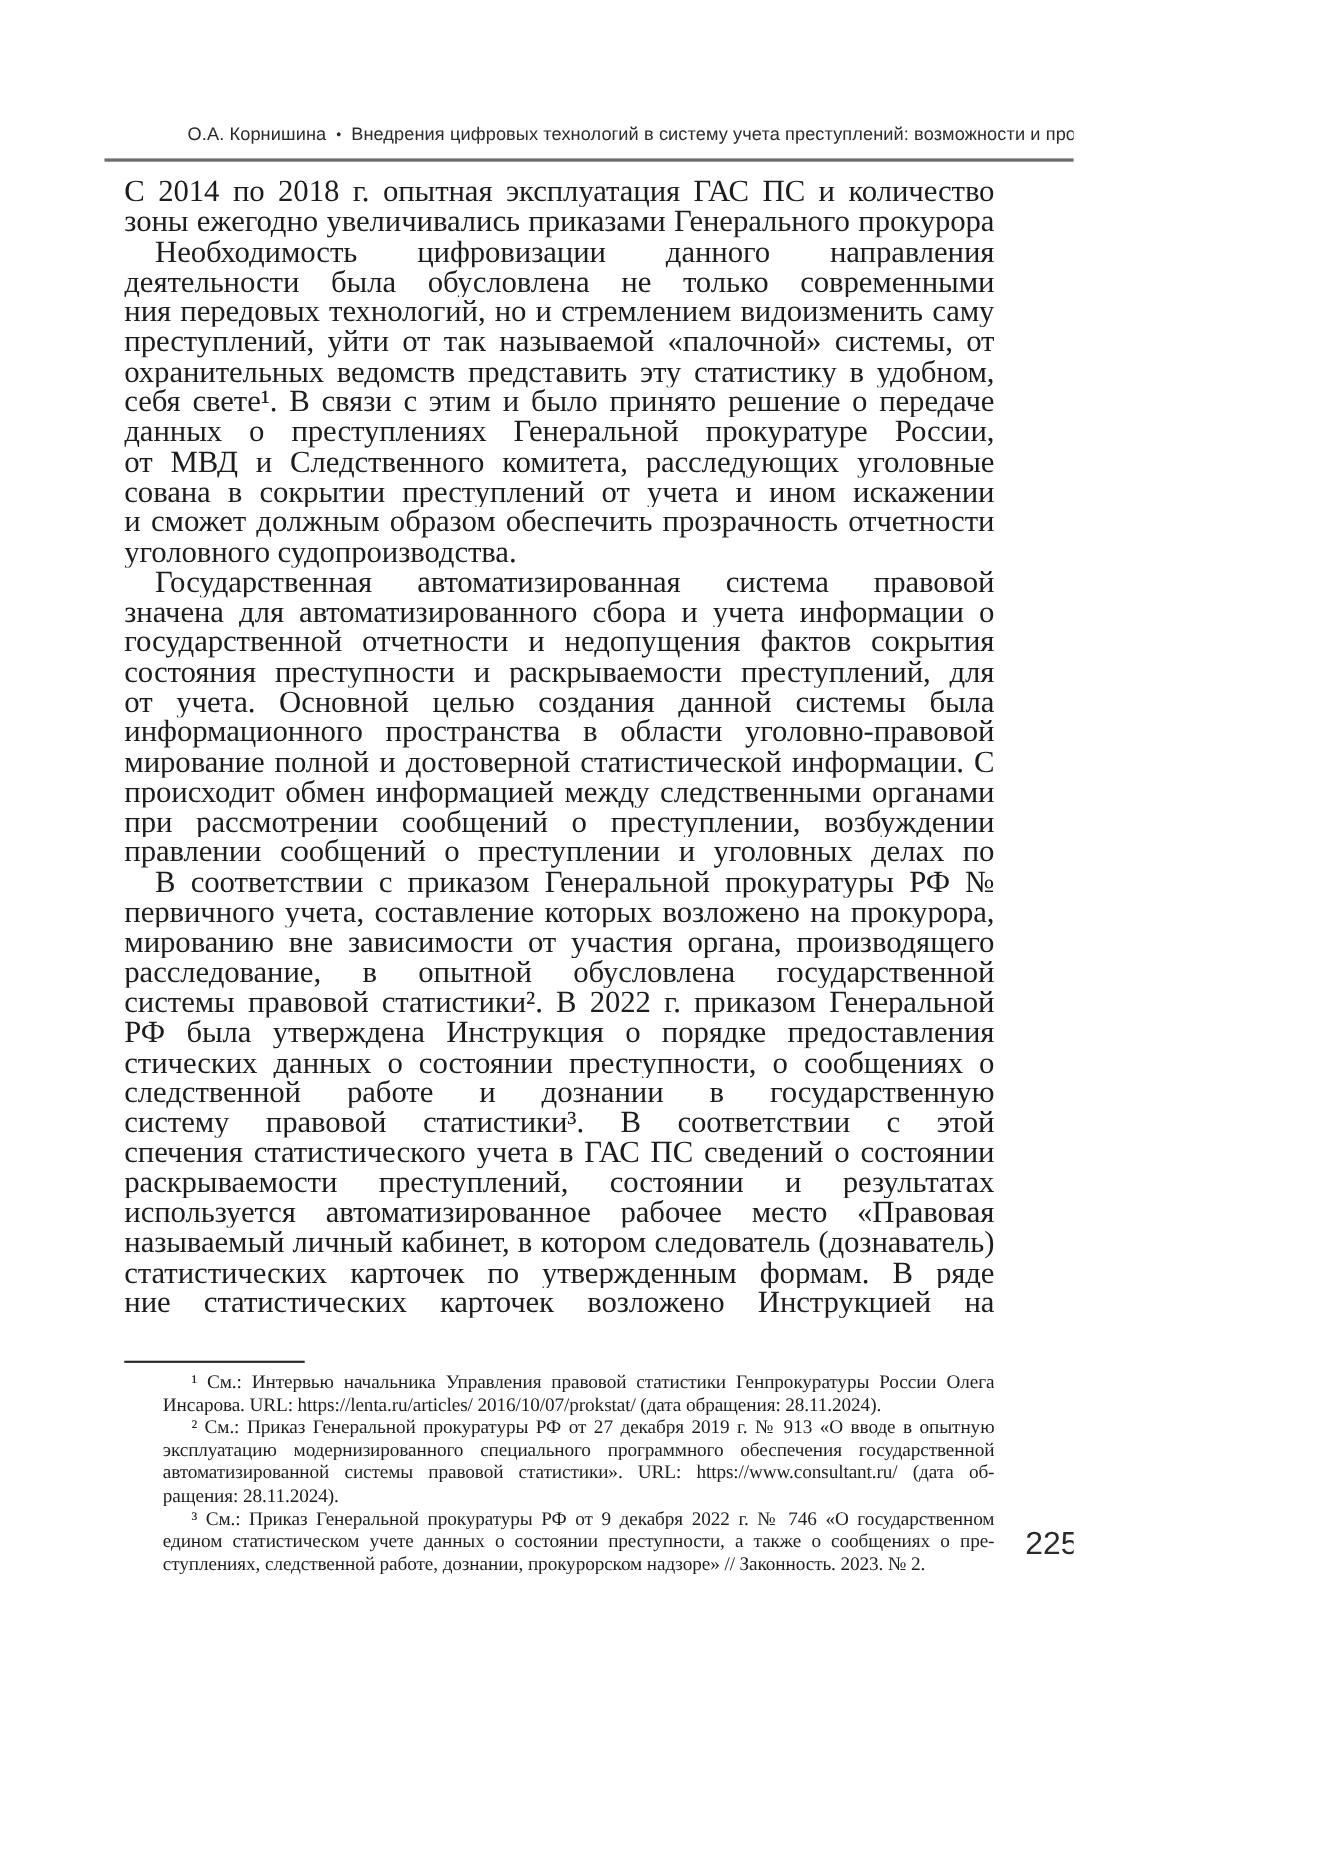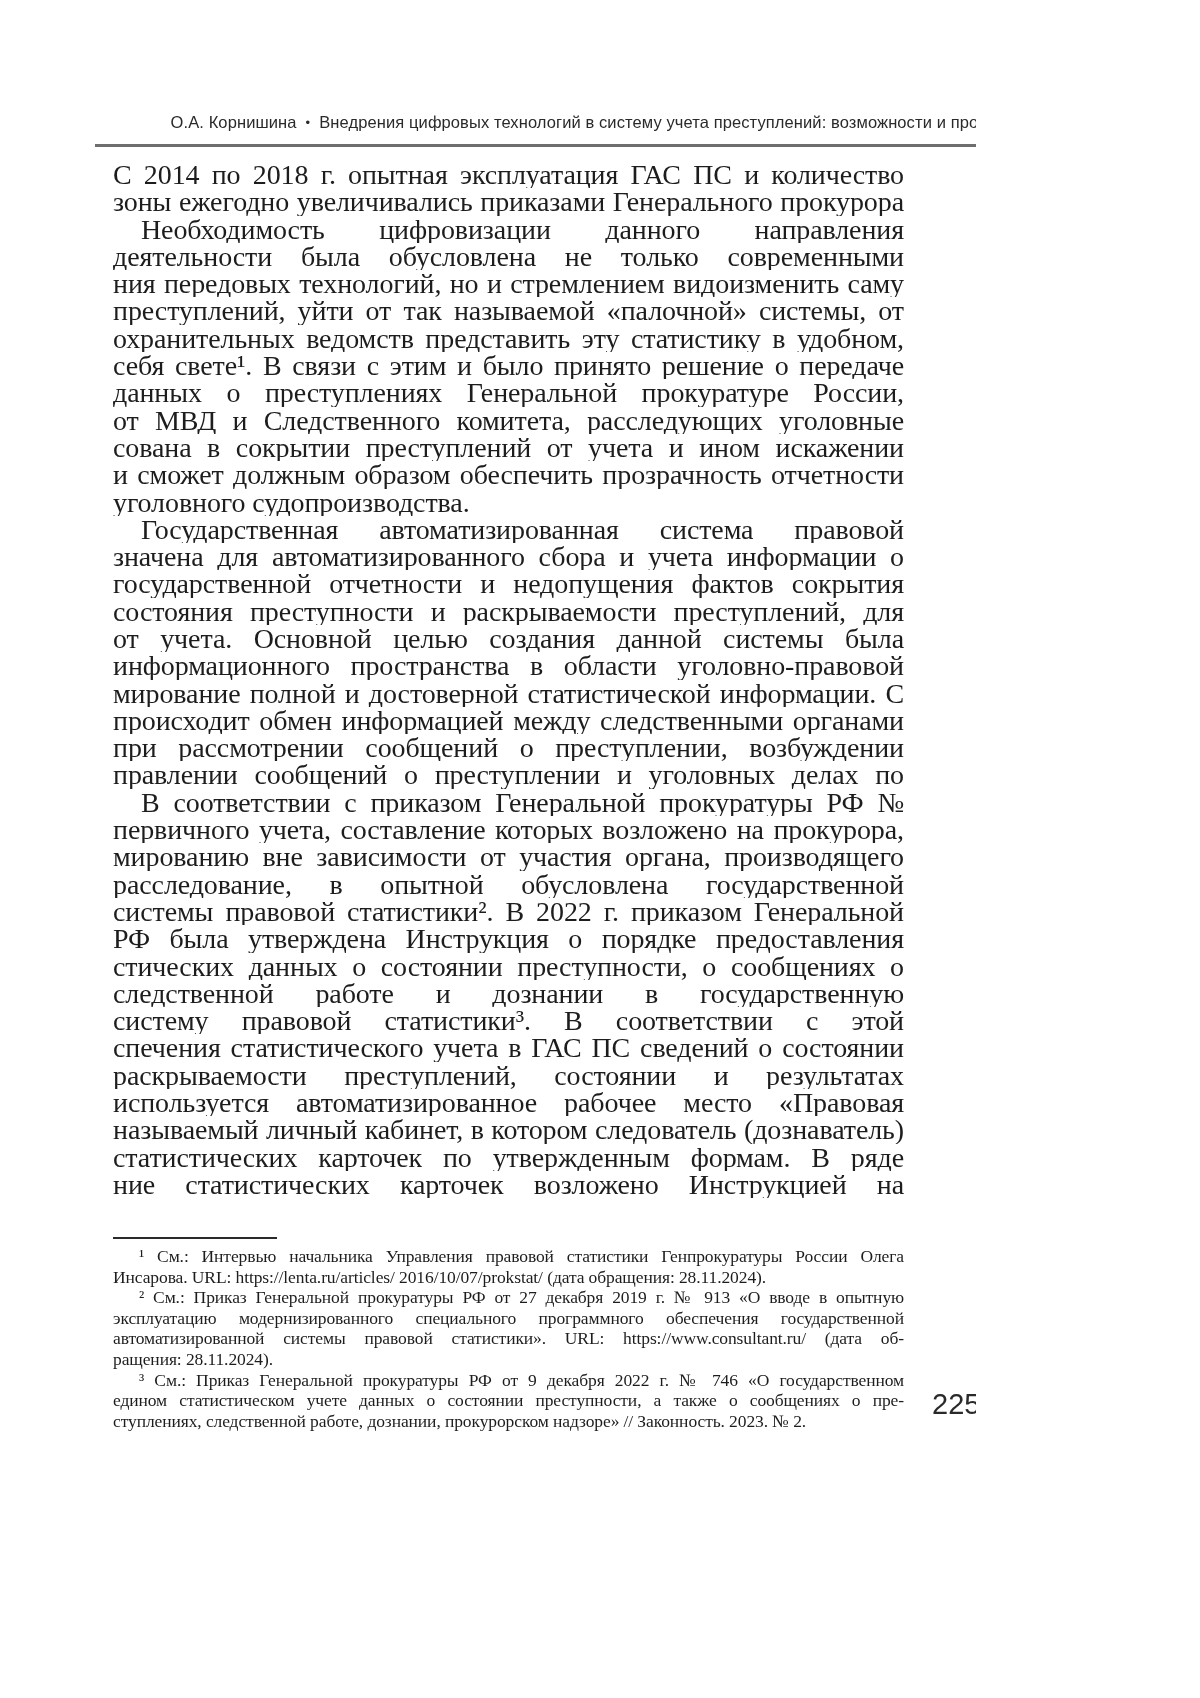--- a/index.html
+++ b/index.html
@@ -60,20 +60,21 @@
     position: absolute;
     left: 113px; top: 1246px; width: 791px;
     font-family: "Liberation Serif", "DejaVu Serif", serif;
     font-size: 17.5px;
     letter-spacing: -0.1px;
     color: #1d1d1d;
   }
   .footnotes .tline {
     line-height: 20.6px;
     max-height: 20.7px;
+    margin-left: 35px;
   }
   .fn .tline:first-child { text-indent: 26px; }
 
   
   .sidebar-vertical {
     position: absolute;
     left: 1006px; top: 783px; height: 500px;
     writing-mode: vertical-rl;
     font-family: "Liberation Sans", "DejaVu Sans", sans-serif;
     font-size: 13.5px;

